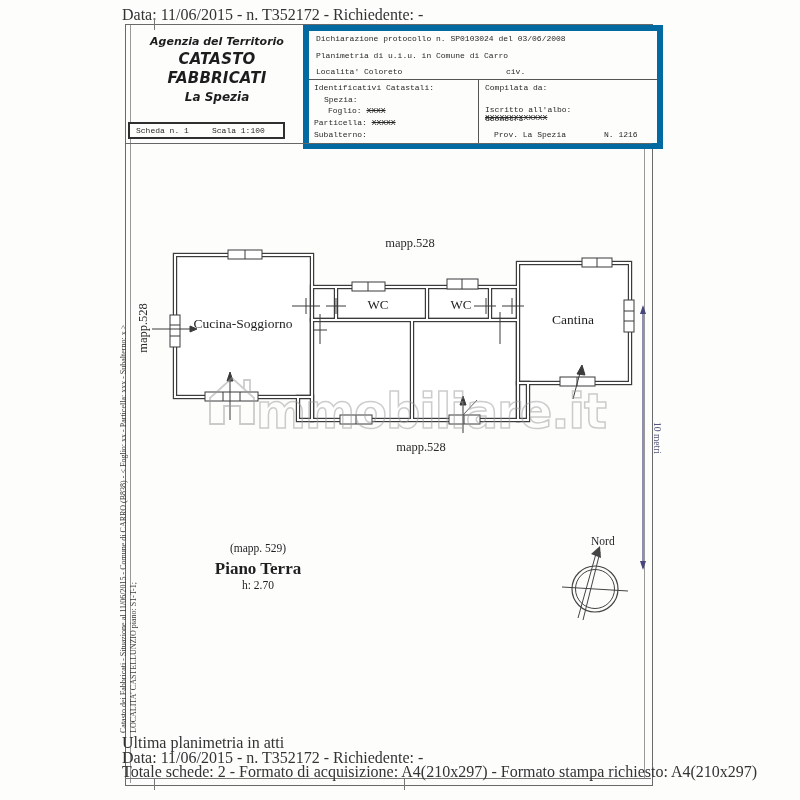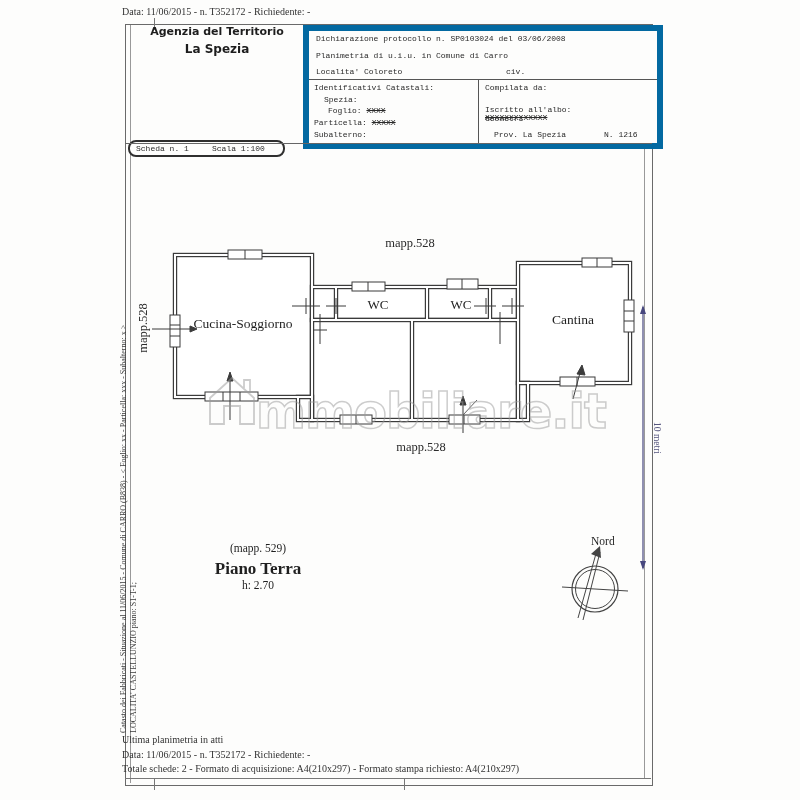--- a/index.html
+++ b/index.html
@@ -1,20 +1,20 @@
 <!DOCTYPE html>
 <html><head>
 <meta charset="utf-8">
 <style>
   html,body{margin:0;padding:0;}
   body{width:800px;height:800px;position:relative;background:#fdfdfc;
        font-family:"Liberation Serif", serif;color:#222;overflow:hidden;}
   .abs{position:absolute;}
   .mono{font-family:"Liberation Mono", monospace;font-size:8px;color:#2a2a2a;white-space:nowrap;}
-  .smallserif{font-size:10px;color:#333;white-space:nowrap;}
+  .smallserif{font-size:16px;color:#333;white-space:nowrap;}
   .frame{border:1.4px solid #6a6a6a;}
   .thinline{background:#999;}
   .agency{width:172px;text-align:center;font-family:"DejaVu Sans", sans-serif;
           font-weight:bold;color:#1d1d1d;}
   .agency .l1{font-size:11px;line-height:16px;}
   .agency .l2{font-size:15px;line-height:19px;letter-spacing:.2px;}
   .agency .l3{font-size:11px;line-height:16px;}
   .agency .l4{font-size:12px;line-height:18px;}
   .hbox{border:6px solid #0369a1;}
   .strike{text-decoration:line-through;margin-top:21px;}
@@ -30,26 +30,27 @@
 
 <div class="abs frame" style="left:125px;top:24px;width:526px;height:760px;"></div>
 <div class="abs thinline" style="left:130px;top:25px;width:1px;height:758px;"></div>
 <div class="abs thinline" style="left:644px;top:143px;width:1px;height:636px;"></div>
 <div class="abs" style="left:125px;top:778px;width:526px;border-top:1px solid #777;"></div>
 
 <div class="abs tick" style="left:154px;top:18px;width:1px;height:12px;"></div>
 <div class="abs tick" style="left:154px;top:778px;width:1px;height:12px;"></div>
 <div class="abs tick" style="left:404px;top:778px;width:1px;height:12px;"></div>
 
-<div class="abs agency" style="left:131px;top:24px;">
+<div class="abs agency" style="left:131px;top:34px;font-style:italic;">
   <div class="l1">Agenzia del Territorio</div>
+  <div class="l2">CATASTO FABBRICATI</div>
   <div class="l4">La Spezia</div>
 </div>
 
-<div class="abs schedabox mono" style="left:128px;top:140px;width:153px;height:13px;line-height:13px;border-radius:8px;">
+<div class="abs schedabox mono" style="left:128px;top:122px;width:153px;height:13px;line-height:13px;">
   <span class="abs" style="left:6px;">Scheda n. 1</span>
   <span class="abs" style="left:82px;">Scala 1:100</span>
 </div>
 
 <div class="abs hbox" style="left:303px;top:25px;width:348px;height:112px;background:#fdfdfc;">
   <div class="abs mono" style="left:7px;top:3px;">Dichiarazione protocollo n. SP0103024 del 03/06/2008</div>
   <div class="abs mono" style="left:7px;top:20px;">Planimetria di u.i.u. in Comune di Carro</div>
   <div class="abs mono" style="left:7px;top:36px;">Localita' Coloreto</div>
   <div class="abs mono" style="left:197px;top:36px;">civ.</div>
   <div class="abs" style="left:0;top:48px;width:348px;border-top:1px solid #555;"></div>

